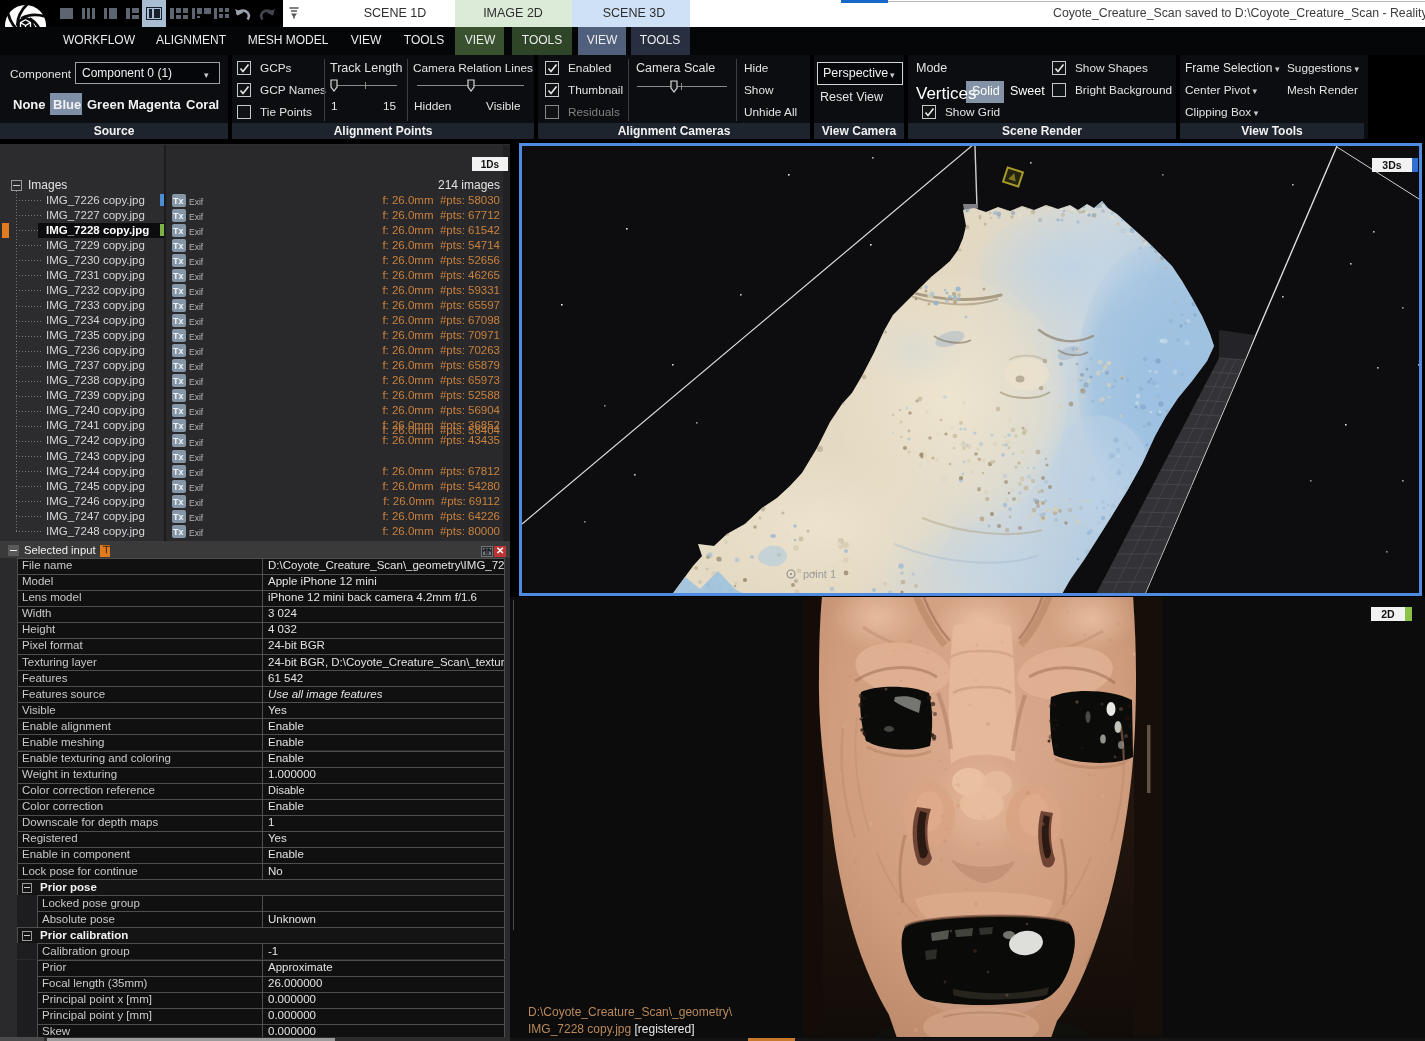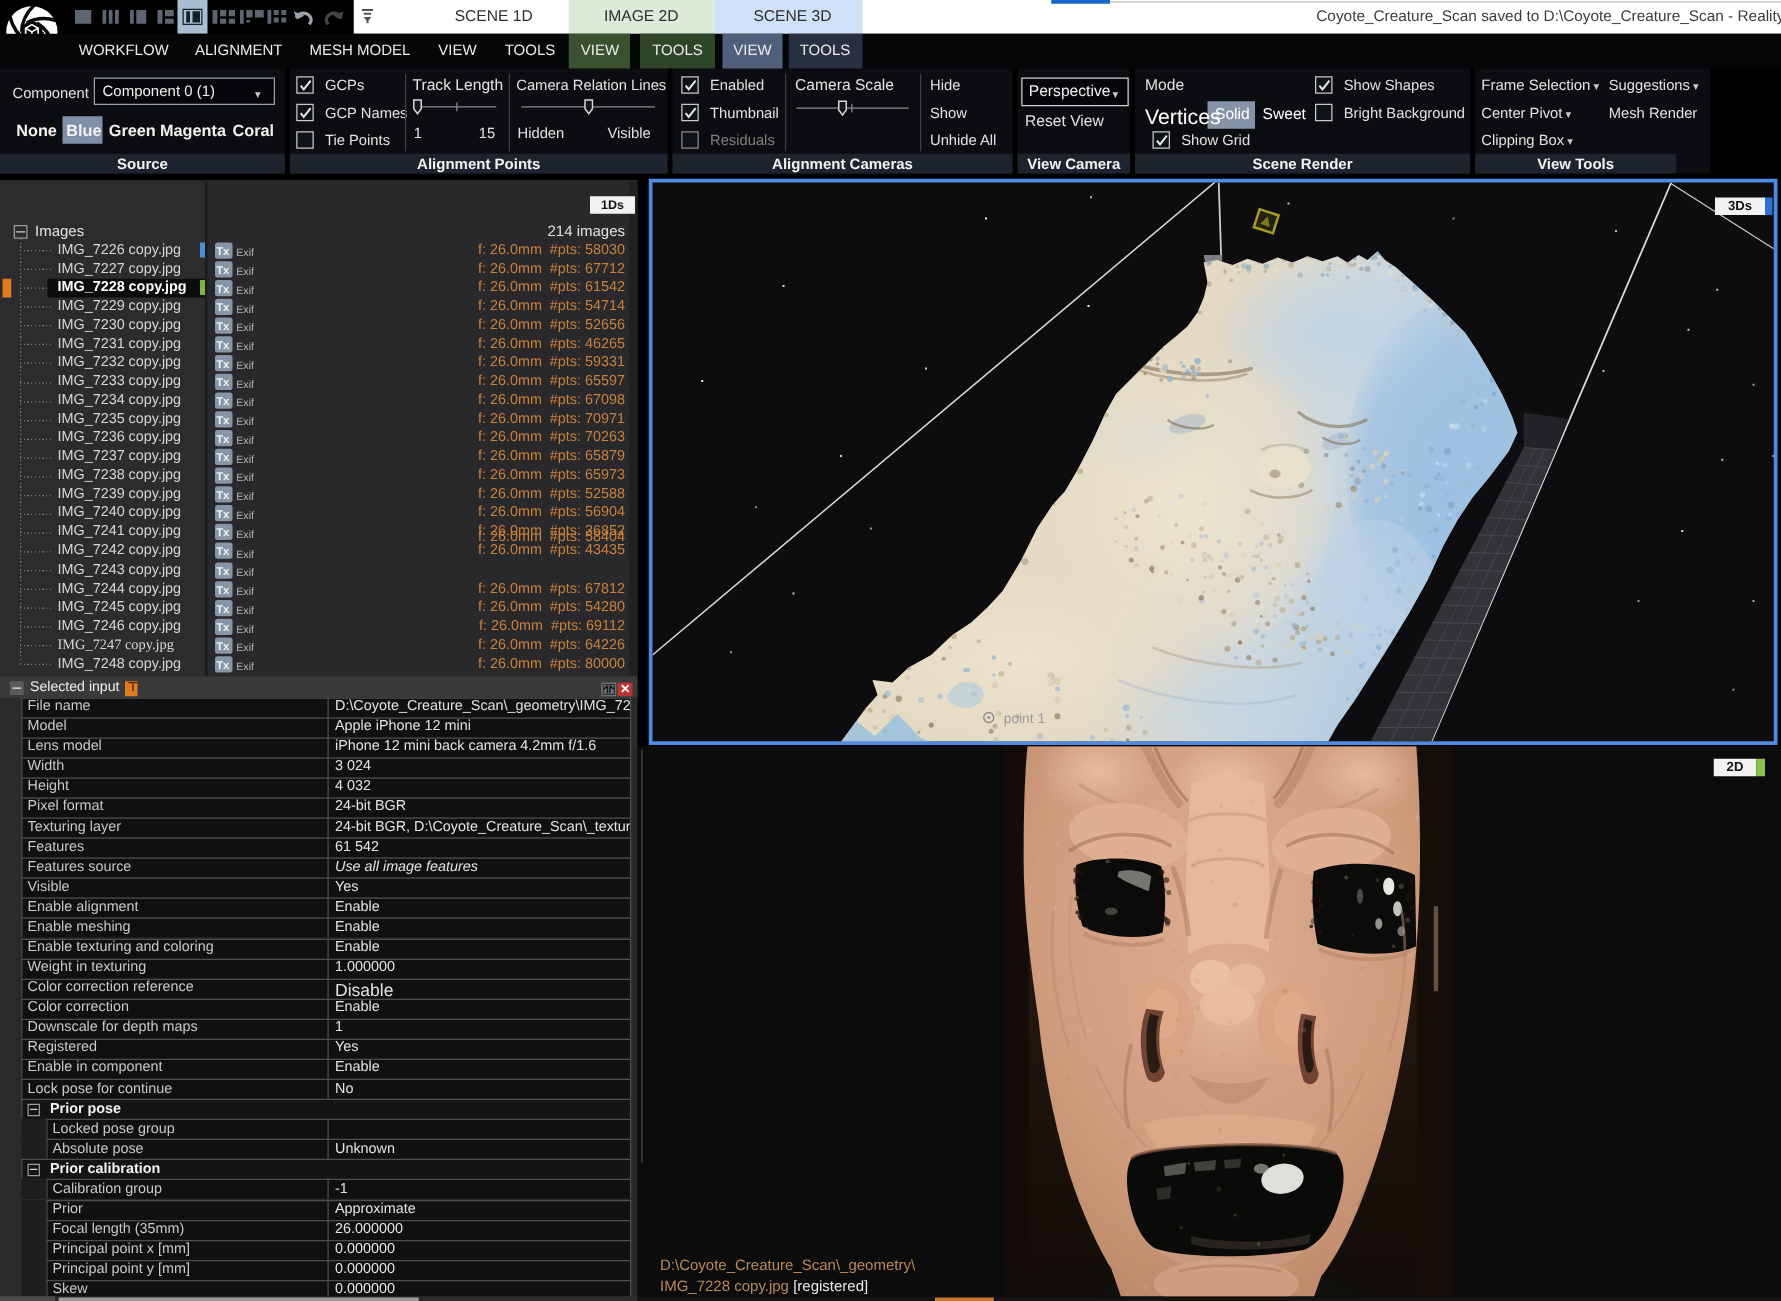--- a/index.html
+++ b/index.html
@@ -194,21 +194,21 @@
 <div class="txt rlbl" style="left:1075px;top:83px;">Bright Background</div>
 <div class="txt rlbl" style="left:1185px;top:61px;font-size:12px;">Frame Selection<span style="font-size:9px;color:#c9c9c9;">&nbsp;▾</span></div>
 <div class="txt rlbl" style="left:1287px;top:61px;">Suggestions<span style="font-size:9px;color:#c9c9c9;">&nbsp;▾</span></div>
 <div class="txt rlbl" style="left:1185px;top:83px;">Center Pivot<span style="font-size:9px;color:#c9c9c9;">&nbsp;▾</span></div>
 <div class="txt rlbl" style="left:1287px;top:83px;">Mesh Render</div>
 <div class="txt rlbl" style="left:1185px;top:105px;">Clipping Box<span style="font-size:9px;color:#c9c9c9;">&nbsp;▾</span></div>
 <div class="seclbl" style="left:0px;width:228px;">Source</div>
 <div class="seclbl" style="left:232px;width:302px;">Alignment Points</div>
 <div class="seclbl" style="left:538px;width:272px;">Alignment Cameras</div>
 <div class="seclbl" style="left:908px;width:268px;">Scene Render</div>
-<div class="seclbl" style="left:1180px;width:161px;">View Tools</div>
+<div class="seclbl" style="left:1180px;width:184px;">View Tools</div>
 <div class="seclbl" style="left:814px;width:90px;">View Camera</div>
 <div class="ab" style="left:0;top:139px;width:1425px;height:5px;background:#000;"></div>
 <div class="ab" style="left:0;top:144px;width:510px;height:397px;background:#2c2c2e;"></div>
 <div class="ab" style="left:166px;top:145px;width:337px;height:396px;background:#29292b;"></div>
 <div class="ab" style="left:164px;top:145px;width:2px;height:396px;background:#1b1b1d;"></div>
 <div class="ab" style="left:503px;top:145px;width:7px;height:396px;background:#212123;"></div>
 <div class="ab" style="left:472px;top:157px;width:36px;height:14px;background:#f2f2f2;"></div>
 <div class="txt" style="left:472px;top:159px;width:36px;text-align:center;font-size:10px;font-weight:bold;color:#111;">1Ds</div>
 <div class="ab" style="left:11px;top:180px;width:11px;height:11px;border:1px solid #9a9a9a;background:#2c2c2e;"></div>
 <div class="ab" style="left:13px;top:185px;width:7px;height:1px;background:#cfcfcf;"></div>
@@ -339,21 +339,21 @@
 <div class="txt" style="left:173px;top:482px;font-size:9px;font-weight:bold;color:#f2f2f2;">Tx</div>
 <div class="txt" style="left:189px;top:483px;font-size:8.5px;color:#b5b5b5;">Exif</div>
 <div class="txt" style="left:300px;top:480px;width:200px;text-align:right;font-size:11.5px;color:#c9813e;">f: 26.0mm&nbsp; #pts: 54280</div>
 <div class="ab" style="left:16px;top:501px;width:26px;height:1px;background-image:repeating-linear-gradient(90deg,#777 0 1px,transparent 1px 3px);"></div>
 <div class="txt" style="left:46px;top:495px;font-size:11.5px;color:#d6d6d6;">IMG_7246 copy.jpg</div>
 <div class="ab" style="left:172px;top:495px;width:14px;height:13px;background:#8596a8;border-radius:2px;"></div>
 <div class="txt" style="left:173px;top:497px;font-size:9px;font-weight:bold;color:#f2f2f2;">Tx</div>
 <div class="txt" style="left:189px;top:498px;font-size:8.5px;color:#b5b5b5;">Exif</div>
 <div class="txt" style="left:300px;top:495px;width:200px;text-align:right;font-size:11.5px;color:#c9813e;">f: 26.0mm&nbsp; #pts: 69112</div>
 <div class="ab" style="left:16px;top:516px;width:26px;height:1px;background-image:repeating-linear-gradient(90deg,#777 0 1px,transparent 1px 3px);"></div>
-<div class="txt" style="left:46px;top:510px;font-size:11.5px;color:#d6d6d6;font-family:Liberation Serif, serif;">IMG_7247 copy.jpg</div>
+<div class="txt" style="left:46px;top:510px;font-size:11.5px;color:#d6d6d6;">IMG_7247 copy.jpg</div>
 <div class="ab" style="left:172px;top:510px;width:14px;height:13px;background:#8596a8;border-radius:2px;"></div>
 <div class="txt" style="left:173px;top:512px;font-size:9px;font-weight:bold;color:#f2f2f2;">Tx</div>
 <div class="txt" style="left:189px;top:513px;font-size:8.5px;color:#b5b5b5;">Exif</div>
 <div class="txt" style="left:300px;top:510px;width:200px;text-align:right;font-size:11.5px;color:#c9813e;">f: 26.0mm&nbsp; #pts: 64226</div>
 <div class="ab" style="left:16px;top:531px;width:26px;height:1px;background-image:repeating-linear-gradient(90deg,#777 0 1px,transparent 1px 3px);"></div>
 <div class="txt" style="left:46px;top:525px;font-size:11.5px;color:#d6d6d6;">IMG_7248 copy.jpg</div>
 <div class="ab" style="left:172px;top:525px;width:14px;height:13px;background:#8596a8;border-radius:2px;"></div>
 <div class="txt" style="left:173px;top:527px;font-size:9px;font-weight:bold;color:#f2f2f2;">Tx</div>
 <div class="txt" style="left:189px;top:528px;font-size:8.5px;color:#b5b5b5;">Exif</div>
 <div class="txt" style="left:300px;top:525px;width:200px;text-align:right;font-size:11.5px;color:#c9813e;">f: 26.0mm&nbsp; #pts: 80000</div>
@@ -423,21 +423,21 @@
 <div class="ab" style="left:262px;top:750.5px;width:1px;height:16.1px;background:#4e4e4e;"></div>
 <div class="txt" style="left:22px;top:752.0px;font-size:11.5px;color:#c9c9c9;">Enable texturing and coloring</div>
 <div class="txt" style="left:268px;top:752.0px;font-size:11.5px;color:#e3e3e3;width:236px;overflow:hidden;">Enable</div>
 <div class="ab" style="left:17px;top:766.5px;width:488px;height:16.1px;background:#101010;border:1px solid #4e4e4e;border-bottom:none;"></div>
 <div class="ab" style="left:262px;top:766.5px;width:1px;height:16.1px;background:#4e4e4e;"></div>
 <div class="txt" style="left:22px;top:768.0px;font-size:11.5px;color:#c9c9c9;">Weight in texturing</div>
 <div class="txt" style="left:268px;top:768.0px;font-size:11.5px;color:#e3e3e3;width:236px;overflow:hidden;">1.000000</div>
 <div class="ab" style="left:17px;top:782.6px;width:488px;height:16.1px;background:#101010;border:1px solid #4e4e4e;border-bottom:none;"></div>
 <div class="ab" style="left:262px;top:782.6px;width:1px;height:16.1px;background:#4e4e4e;"></div>
 <div class="txt" style="left:22px;top:784.1px;font-size:11.5px;color:#c9c9c9;">Color correction reference</div>
-<div class="txt" style="left:268px;top:784.1px;font-size:14px;color:#e3e3e3;width:188px;overflow:hidden;">Disable</div>
+<div class="txt" style="left:268px;top:784.1px;font-size:11px;color:#e3e3e3;width:188px;overflow:hidden;">Disable</div>
 <div class="ab" style="left:17px;top:798.7px;width:488px;height:16.1px;background:#101010;border:1px solid #4e4e4e;border-bottom:none;"></div>
 <div class="ab" style="left:262px;top:798.7px;width:1px;height:16.1px;background:#4e4e4e;"></div>
 <div class="txt" style="left:22px;top:800.2px;font-size:11.5px;color:#c9c9c9;">Color correction</div>
 <div class="txt" style="left:268px;top:800.2px;font-size:11.5px;color:#e3e3e3;width:236px;overflow:hidden;">Enable</div>
 <div class="ab" style="left:17px;top:814.8px;width:488px;height:16.1px;background:#101010;border:1px solid #4e4e4e;border-bottom:none;"></div>
 <div class="ab" style="left:262px;top:814.8px;width:1px;height:16.1px;background:#4e4e4e;"></div>
 <div class="txt" style="left:22px;top:816.3px;font-size:11.5px;color:#c9c9c9;">Downscale for depth maps</div>
 <div class="txt" style="left:268px;top:816.3px;font-size:11.5px;color:#e3e3e3;width:236px;overflow:hidden;">1</div>
 <div class="ab" style="left:17px;top:830.9px;width:488px;height:16.1px;background:#101010;border:1px solid #4e4e4e;border-bottom:none;"></div>
 <div class="ab" style="left:262px;top:830.9px;width:1px;height:16.1px;background:#4e4e4e;"></div>

